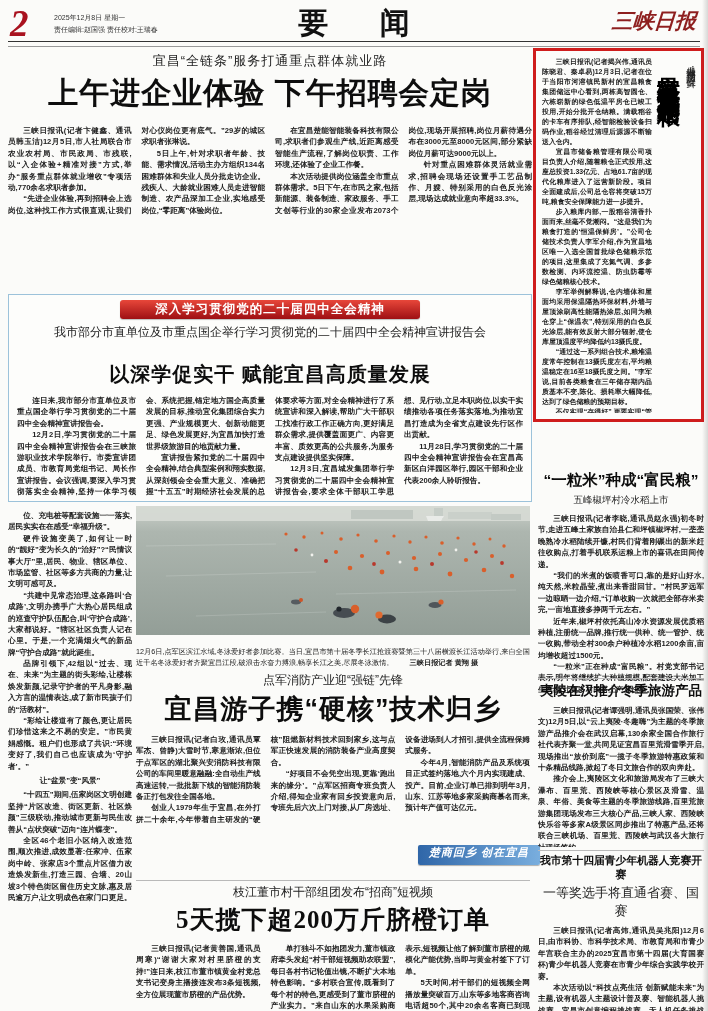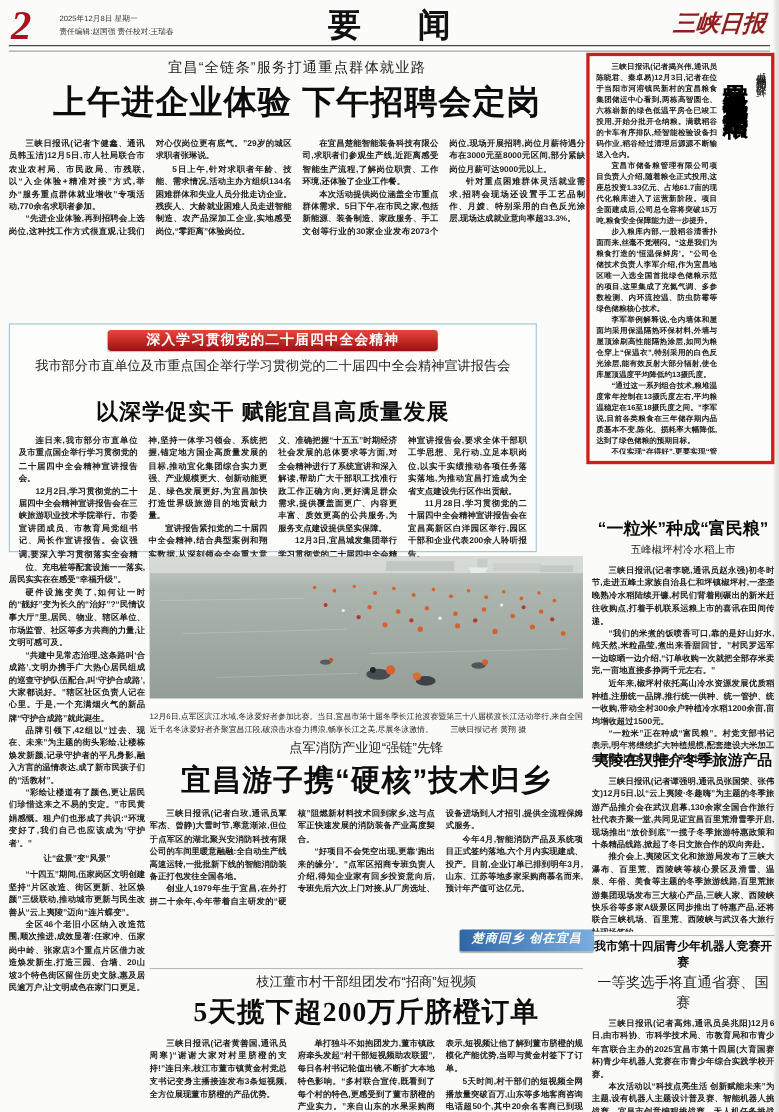--- a/index.html
+++ b/index.html
@@ -28,35 +28,35 @@
   #top-story .headline{font-size:30px;margin-top:3px;}
   #top-story .body-txt{margin-top:11px;height:168px;}
   
   #grain-box{left:533px;top:48px;width:171px;height:374px;box-sizing:border-box;
          border:3px solid #cf1d1d;background:#fcfcfa;display:flex;flex-direction:row;padding:6px 4px 6px 6px;}
   #grain-body{flex:1;font-size:6.9px;line-height:1.45;color:#222;overflow:hidden;}
   #grain-headline{writing-mode:vertical-rl;font-size:23px;font-weight:700;line-height:1.0;
          letter-spacing:2px;color:#000;margin-left:5px;}
   #grain-kicker{writing-mode:vertical-rl;font-size:9.5px;color:#222;margin-left:4px;padding-top:2px;letter-spacing:1px;}
   
-  #plenary{left:8px;top:294px;width:480px;height:208px;box-sizing:border-box;border:1px solid #9cc2da;
+  #plenary{left:8px;top:294px;width:524px;height:208px;box-sizing:border-box;border:1px solid #9cc2da;
          background:#fdfdfb;padding:5px 8px;}
   #plenary-banner{width:300px;margin:0 auto;height:19px;line-height:19px;text-align:center;color:#fff;
          font-size:12.5px;font-weight:700;letter-spacing:1px;border-radius:3px;
          background:linear-gradient(#e8473a,#9e0f13);box-shadow:0 1px 1px rgba(0,0,0,.25);}
   #plenary .kicker-sm{margin-top:5px;}
   #plenary .headline{font-size:20px;margin-top:20px;}
   #plenary .body-txt{margin-top:7px;height:118px;}
   
   #left-col{left:8px;top:510px;width:124px;height:498px;}
   .subhead{text-align:center;font-weight:700;margin:3px 0;text-indent:0;}
   
   #photo{left:136px;top:506px;width:394px;height:129px;overflow:hidden;background:#a7b0a9;}
   #caption{left:136px;top:639px;width:394px;font-size:7.2px;line-height:1.55;color:#222;text-align:justify;}
-  #caption .credit{font-weight:400;margin-left:14px;}
+  #caption .credit{font-weight:700;margin-left:14px;}
   
   #returnee{left:136px;top:672px;width:394px;}
   #returnee .headline{font-size:27px;margin-top:2px;}
   #returnee .body-txt{margin-top:7px;height:158px;}
   
   #badge{left:418px;top:845px;width:122px;height:20px;line-height:20px;text-align:center;border-radius:2px;
          background:linear-gradient(90deg,#2f66a8,#79aede);color:#fff;font:italic 700 11px "Liberation Sans",sans-serif;
          letter-spacing:1px;box-shadow:0 1px 1px rgba(0,0,0,.3);}
   
   #orange{left:136px;top:884px;width:394px;}
@@ -131,21 +131,21 @@
     </div>
   </div>
 
   <div class="abs body-txt" id="left-col">
     <p class="bp">位、充电桩等配套设施一一落实,居民实实在在感受“幸福升级”。</p>
     <p class="bp">硬件设施变美了,如何让一时的“靓好”变为长久的“治好”?“民情议事大厅”里,居民、物业、辖区单位、市场监管、社区等多方共商的力量,让文明可感可及。</p>
     <p class="bp">“共建中见常态治理,这条路叫‘合成路’,文明办携手广大热心居民组成的巡查守护队伍配合,叫‘守护合成路’,大家都说好。”辖区社区负责人记在心里。于是,一个充满烟火气的新品牌“守护合成路”就此诞生。</p>
     <p class="bp">品牌引领下,42组以“过去、现在、未来”为主题的街头彩绘,让楼栋焕发新颜,记录守护者的平凡身影,融入方言的温情表达,成了新市民孩子们的“活教材”。</p>
     <p class="bp">“彩绘让楼道有了颜色,更让居民们珍惜这来之不易的安定。”市民黄娟感慨。租户们也形成了共识:“环境变好了,我们自己也应该成为‘守护者’。”</p>
     <p class="subhead">让“盆景”变“风景”</p>
-    <p class="bp">“十四五”期间,伍家岗区文明创建坚持“片区改造、街区更新、社区焕颜”三级联动,推动城市更新与民生改善从“云上夷陵”迈向“连片蝶变”。</p>
+    <p class="bp">“十四五”期间,伍家岗区文明创建坚持“片区改造、街区更新、社区焕颜”三级联动,推动城市更新与民生改善从“点状突破”迈向“连片蝶变”。</p>
     <p class="bp">全区46个老旧小区纳入改造范围,顺次推进,成效显著:任家冲、伍家岗中岭、张家店3个重点片区借力改造焕发新生,打造三园、合墙、20山坡3个特色街区留住历史文脉,惠及居民逾万户,让文明成色在家门口更足。</p>
   </div>
 
   <div class="abs" id="photo">
     <svg width="394" height="129" viewBox="0 0 394 129" xmlns="http://www.w3.org/2000/svg">
       <defs>
         <linearGradient id="gw" x1="0" y1="0" x2="0" y2="1">
           <stop offset="0" stop-color="#ccd1cb"></stop>
             <stop offset="0.2" stop-color="#adb6af"></stop>
             <stop offset="1" stop-color="#939e97"></stop>

